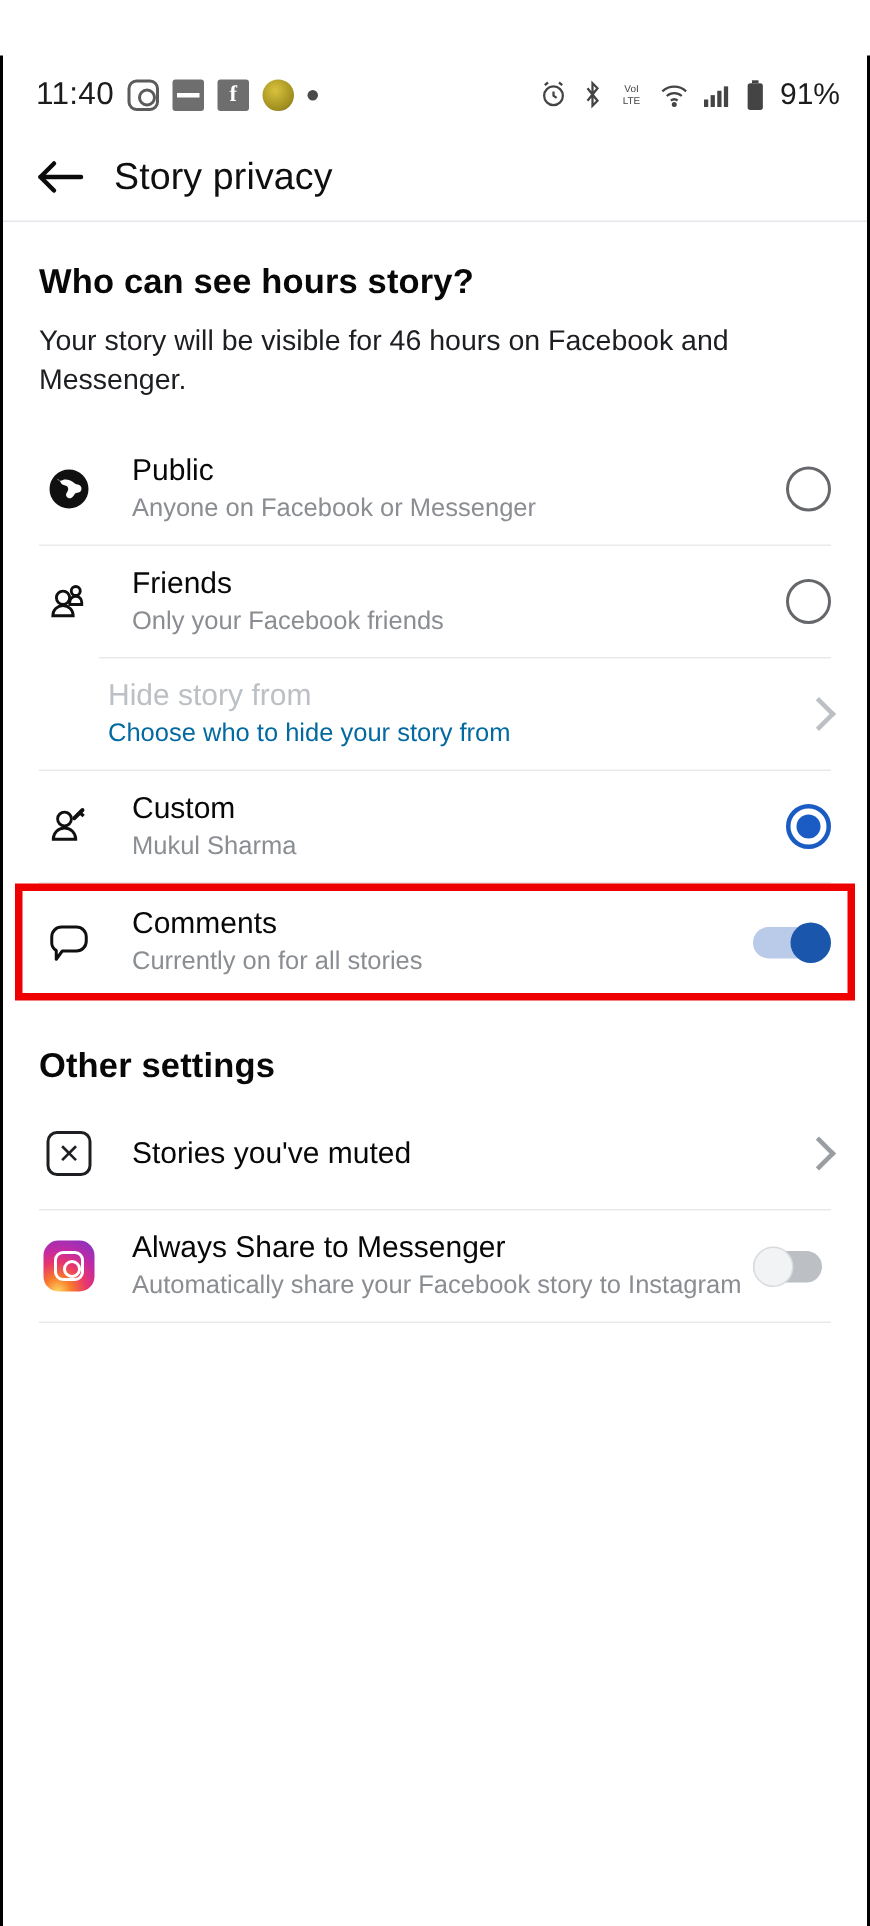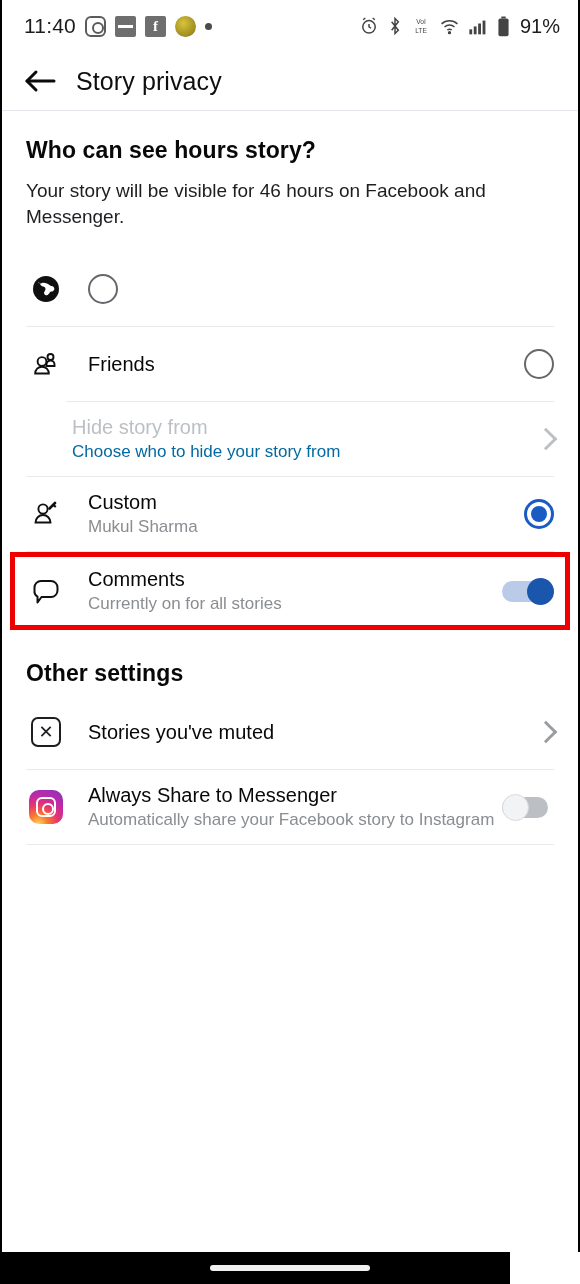--- a/index.html
+++ b/index.html
@@ -19,20 +19,21 @@
 
   
   .statusbar {
     position: relative;
     height: 52px;
     display: flex;
     align-items: center;
     justify-content: space-between;
     padding: 0 18px 0 22px;
     background: #ffffff;
+    margin-top: 37px;
   }
   .sb-left { display: flex; align-items: center; gap: 9px; }
   .sb-time { font-size: 21px; color: #1c1c1c; letter-spacing: .2px; }
   .sb-right { display: flex; align-items: center; gap: 8px; }
   .sb-pct { font-size: 20px; color: #1c1c1c; margin-left: 2px; }
   .ico { display: inline-block; line-height: 0; }
 
   
   .chip { width: 21px; height: 21px; display:inline-block; }
   .chip-ig {
@@ -262,35 +263,40 @@
 
     <div style="height:22px"></div>
 
     <div class="row">
       <div class="row-icon">
         <svg width="32" height="32" viewBox="0 0 32 32">
           <circle cx="16" cy="16" r="13" fill="#101010"></circle>
           <path d="M8 9c3 1.5 2 4 5 4.5s3 3 1.5 5 1 4.5 3 3.5 2-3.5 4-3.5 3.5-2 2.5-4-3-1-4.5-2.5S14 9 12 10s-3 .5-4-1z" fill="#fff"></path>
         </svg>
       </div>
+      <div class="row-text">
+        <span class="row-title">Public</span>
+        <span class="row-sub">Anyone on Facebook or Messenger</span>
+      </div>
       <div class="radio"></div>
     </div>
     <div class="divider"></div>
 
     <div class="row">
       <div class="row-icon">
         <svg width="32" height="32" viewBox="0 0 32 32" fill="none" stroke="#101010" stroke-width="1.9">
           <circle cx="20.5" cy="9" r="3"></circle>
           <path d="M16.5 16.5c0-2.2 1.8-4 4-4s4 1.8 4 4v1.5h-8z"></path>
           <circle cx="12" cy="13.5" r="4.4"></circle>
           <path d="M5.2 25.5c0-3.8 3-6.8 6.8-6.8s6.8 3 6.8 6.8z"></path>
         </svg>
       </div>
       <div class="row-text">
         <span class="row-title">Friends</span>
+        <span class="row-sub">Only your Facebook friends</span>
       </div>
       <div class="radio"></div>
     </div>
     <div class="divider-indent"></div>
 
     <div class="row disabled row-indent">
       <div class="row-text">
         <span class="row-title">Hide story from</span>
         <span class="row-sub">Choose who to hide your story from</span>
       </div>

